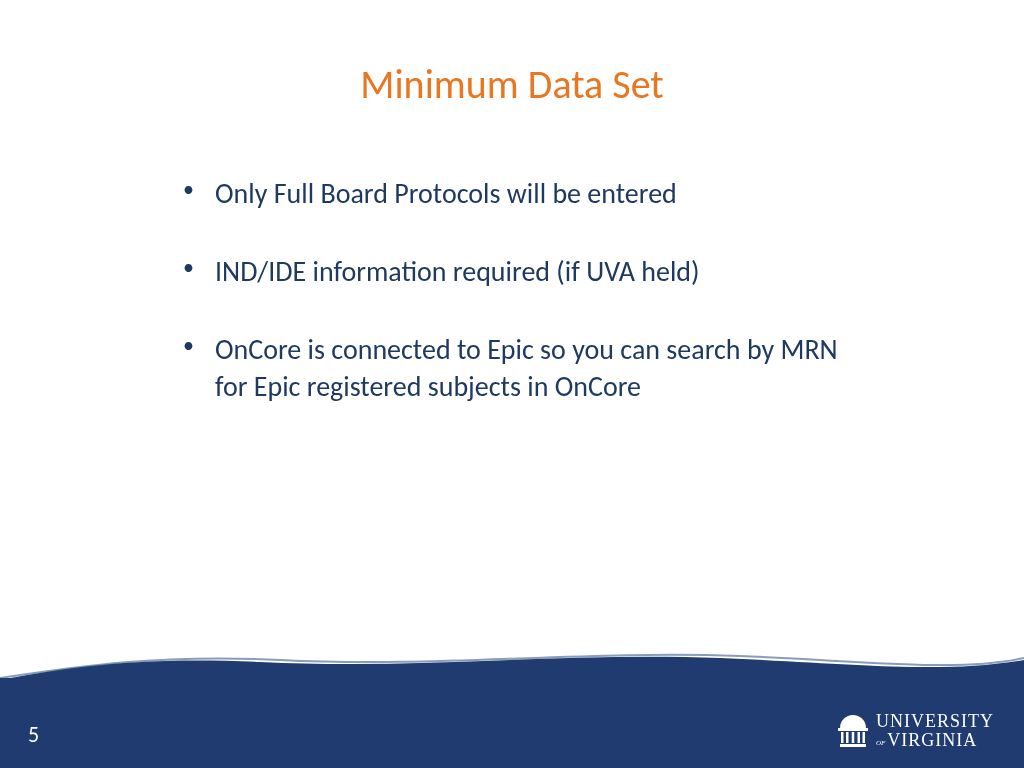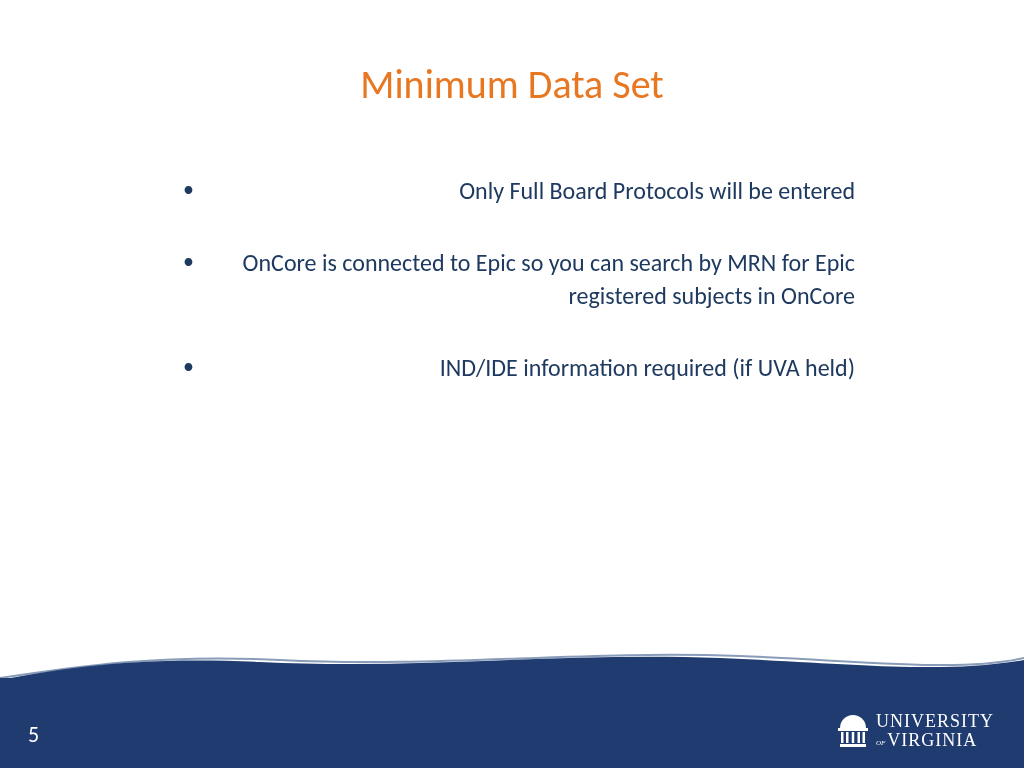--- a/index.html
+++ b/index.html
@@ -35,24 +35,23 @@
   }
   .content ul {
     list-style: none;
     margin: 0;
     padding: 0;
   }
   .content li {
     position: relative;
     padding-left: 40px;
     margin-bottom: 40px;
-    font-size: 24px;
+    font-size: 28px;
     line-height: 1.35;
     color: #1F3A60;
-    text-align: right;
   }
   .content li::before {
     content: "•";
     position: absolute;
     left: 8px;
     top: 0;
     color: #1F3A60;
     font-size: 22px;
   }
   .footer-band {
@@ -120,22 +119,22 @@
 </head>
 <body>
 
 <div class="slide">
 
   <div class="title">Minimum Data Set</div>
 
   <div class="content">
     <ul>
       <li>Only Full Board Protocols will be entered</li>
+      <li>IND/IDE information required (if UVA held)</li>
       <li>OnCore is connected to Epic so you can search by MRN for Epic registered subjects in OnCore</li>
-      <li>IND/IDE information required (if UVA held)</li>
     </ul>
   </div>
 
   <svg class="footer-wave" viewBox="0 0 1024 40" preserveAspectRatio="none">
     <path d="M0,32 C60,20 140,8 260,14 C420,22 560,4 720,10 C860,16 940,26 1024,12 L1024,40 L0,40 Z" fill="#1F3B70"></path>
     <path d="M0,30 C80,18 160,6 280,12 C440,20 580,2 740,8 C880,14 960,24 1024,10" fill="none" stroke="#3A5A8A" stroke-width="2" opacity="0.6"></path>
   </svg>
 
   <div class="footer-band">
 

